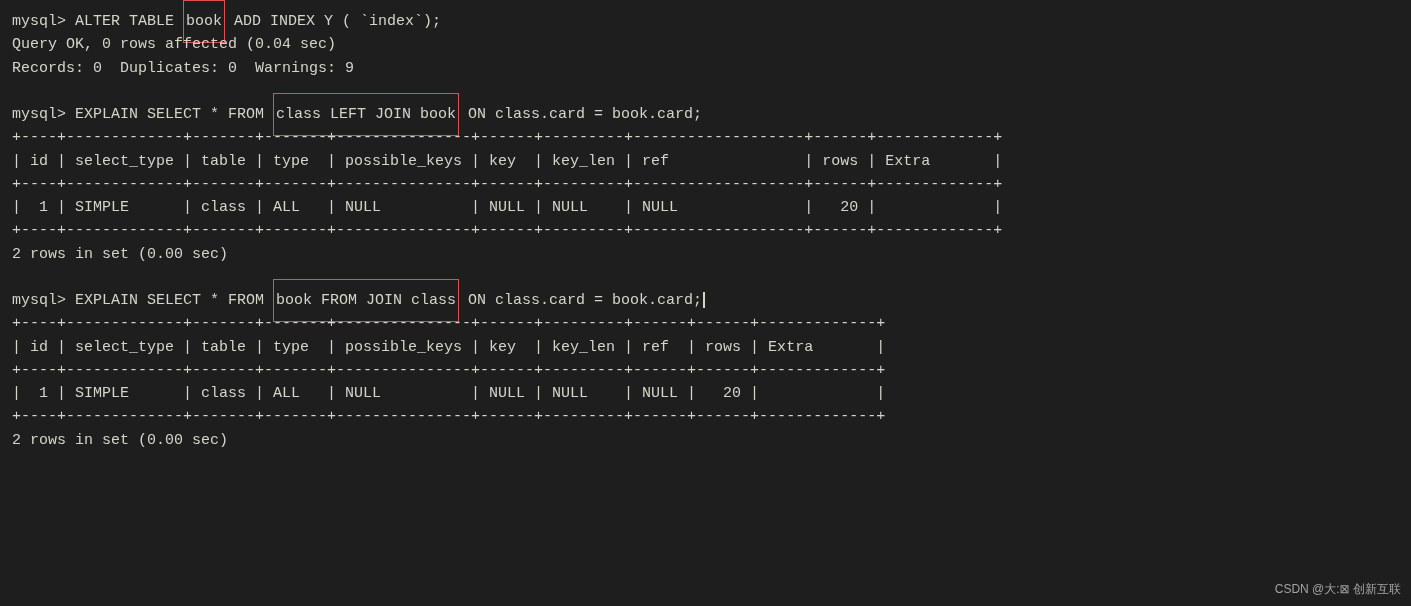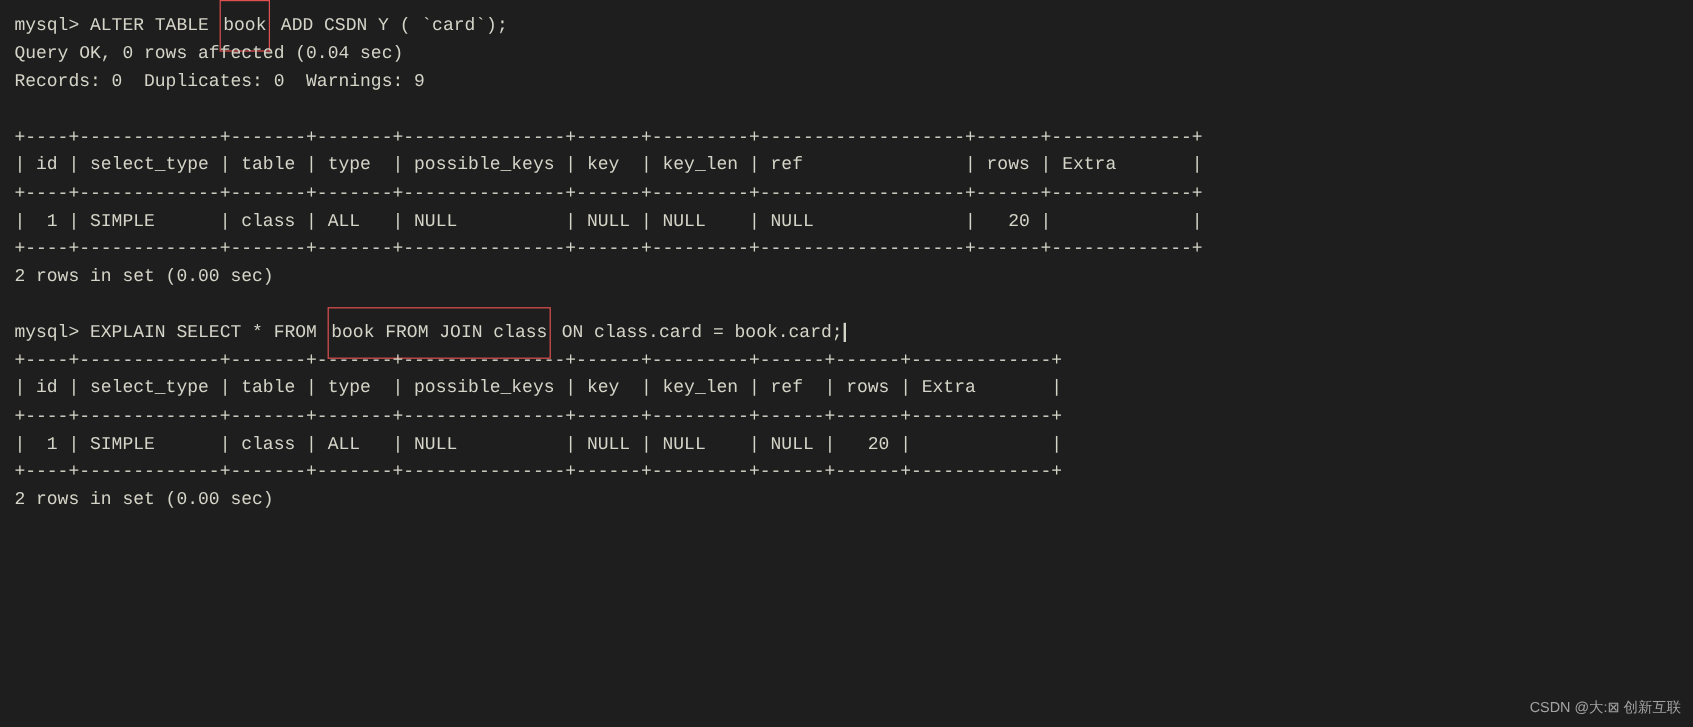--- a/index.html
+++ b/index.html
@@ -45,28 +45,29 @@
       background: #d4d4c8;
       vertical-align: middle;
       margin-left: 1px;
     }
   </style>
 </head>
 <body>
 
 <div class="terminal">
 
-  <span class="line"><span>mysql&gt; ALTER TABLE </span><span class="highlight-box">book</span><span> ADD CSDN Y ( `card`);</span></span>
+  <span class="line"><span>mysql&gt; ALTER TABLE </span><span class="highlight-box">book</span><span> ADD INDEX Y ( `index`);</span></span>
 
   <span class="line">Query OK, 0 rows affected (0.04 sec)</span>
 
   <span class="line">Records: 0  Duplicates: 0  Warnings: 9</span>
 
   <span class="line"> </span>
 
+  <span class="line"><span>mysql&gt; EXPLAIN SELECT * FROM </span><span class="highlight-box">class LEFT JOIN book</span><span> ON class.card = book.card;</span></span>
 
   <span class="line table-border">+----+-------------+-------+-------+---------------+------+---------+-------------------+------+-------------+</span>
   <span class="line table-border">| id | select_type | table | type  | possible_keys | key  | key_len | ref               | rows | Extra       |</span>
   <span class="line table-border">+----+-------------+-------+-------+---------------+------+---------+-------------------+------+-------------+</span>
   <span class="line">|  1 | SIMPLE      | class | ALL   | NULL          | NULL | NULL    | NULL              |   20 |             |</span>
   <span class="line table-border">+----+-------------+-------+-------+---------------+------+---------+-------------------+------+-------------+</span>
 
   <span class="line">2 rows in set (0.00 sec)</span>
 
   <span class="line"> </span>

